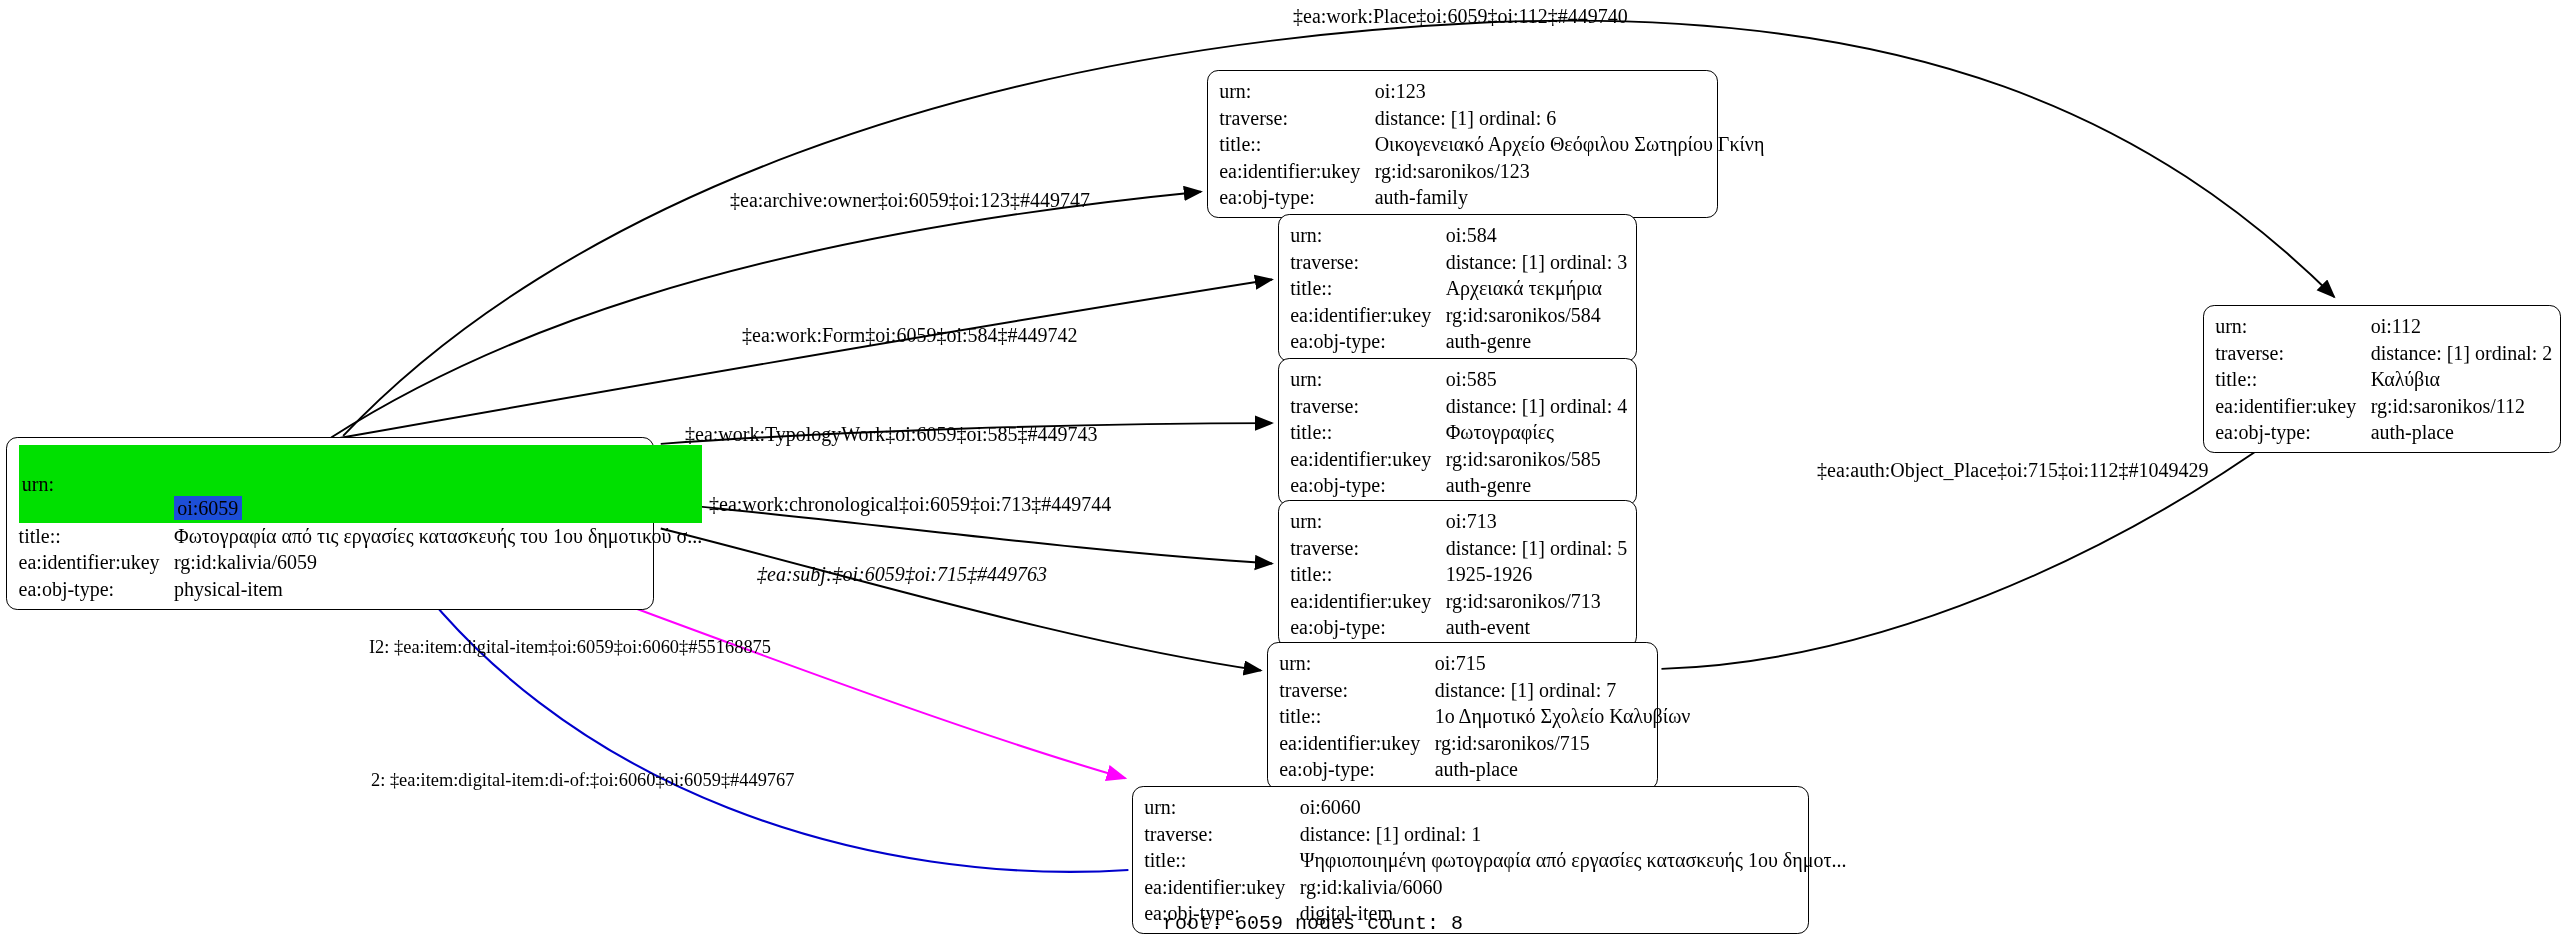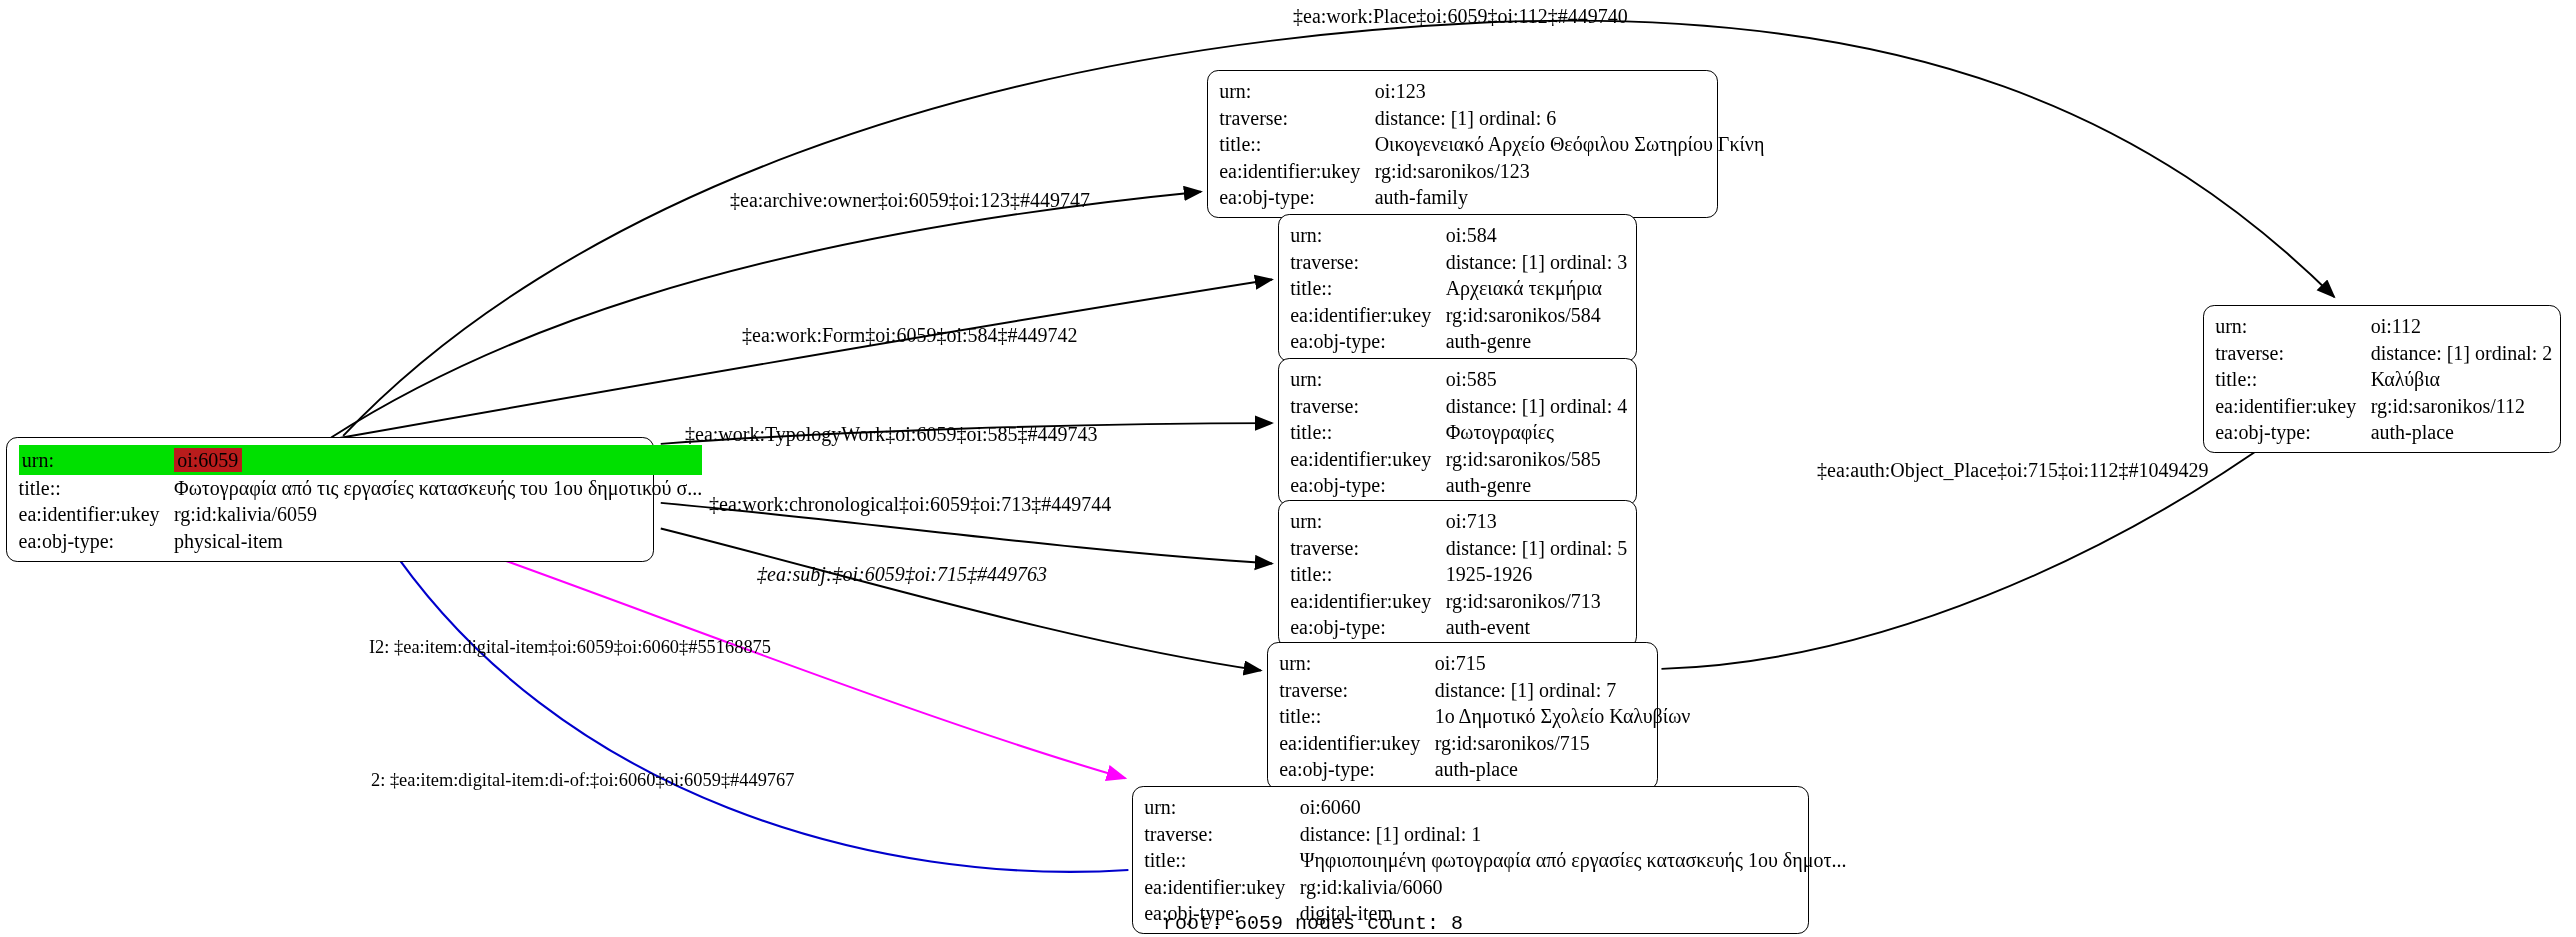--- a/index.html
+++ b/index.html
@@ -82,21 +82,21 @@
   #node-6060 { left: 1132px; top: 786px; width: 677px; }
   #node-112  { left: 2203px; top: 305px; width: 358px; }
   #node-6059 td { font-size: 20px; }
   #node-6059 td.k { width: 148px; }
   #node-6060 td.k { width: 152px; }
   #node-123 td.k  { width: 192px; }
   #node-584 td.k, #node-585 td.k, #node-713 td.k { width: 160px; }
   #node-715 td.k  { width: 164px; }
   #node-112 td.k  { width: 164px; }
   .grnk { display:block; background:#00e000; padding:1.6px 3.2px; }
-  .grnv { display:block; background:#b91c1c; padding:1.6px 3.2px; }
+  .grnv { display:block; background:#1d4ed8; padding:1.6px 3.2px;margin-top:48px; }
 </style>
 </head>
 <body>
 
 <div id="canvas">
 
   <svg class="edge-layer" viewBox="0 0 3228 1175" xmlns="http://www.w3.org/2000/svg">
     <defs>
       <marker id="arrow-black" markerWidth="11" markerHeight="11" refX="9" refY="4" orient="auto" markerUnits="strokeWidth">
         <path d="M0,0 L10,4 L0,8 z" fill="#000000"></path>

